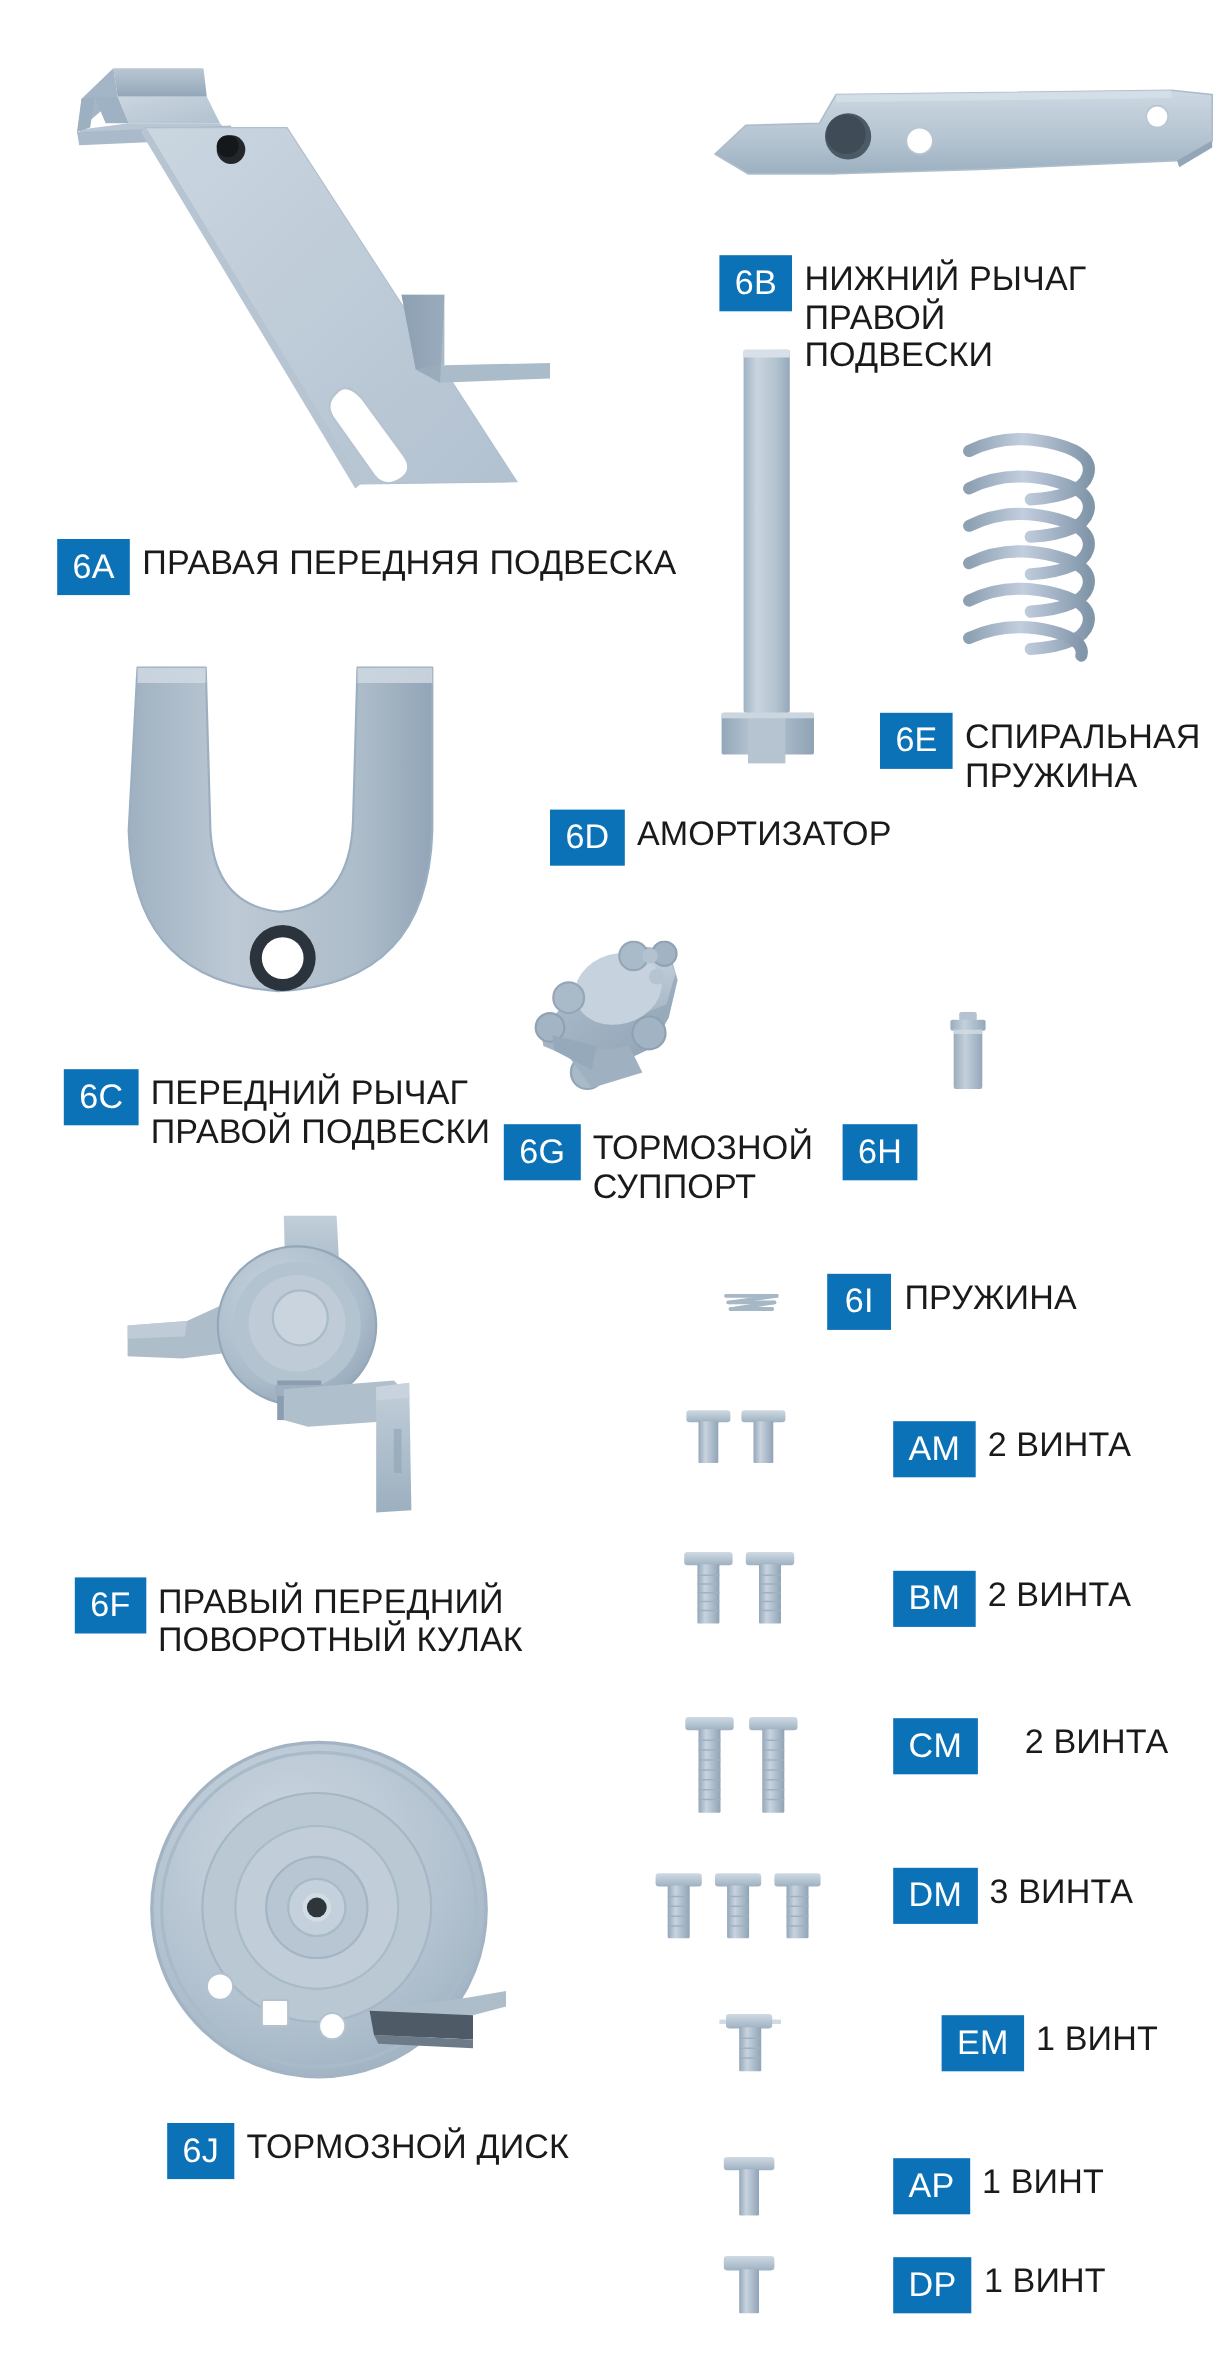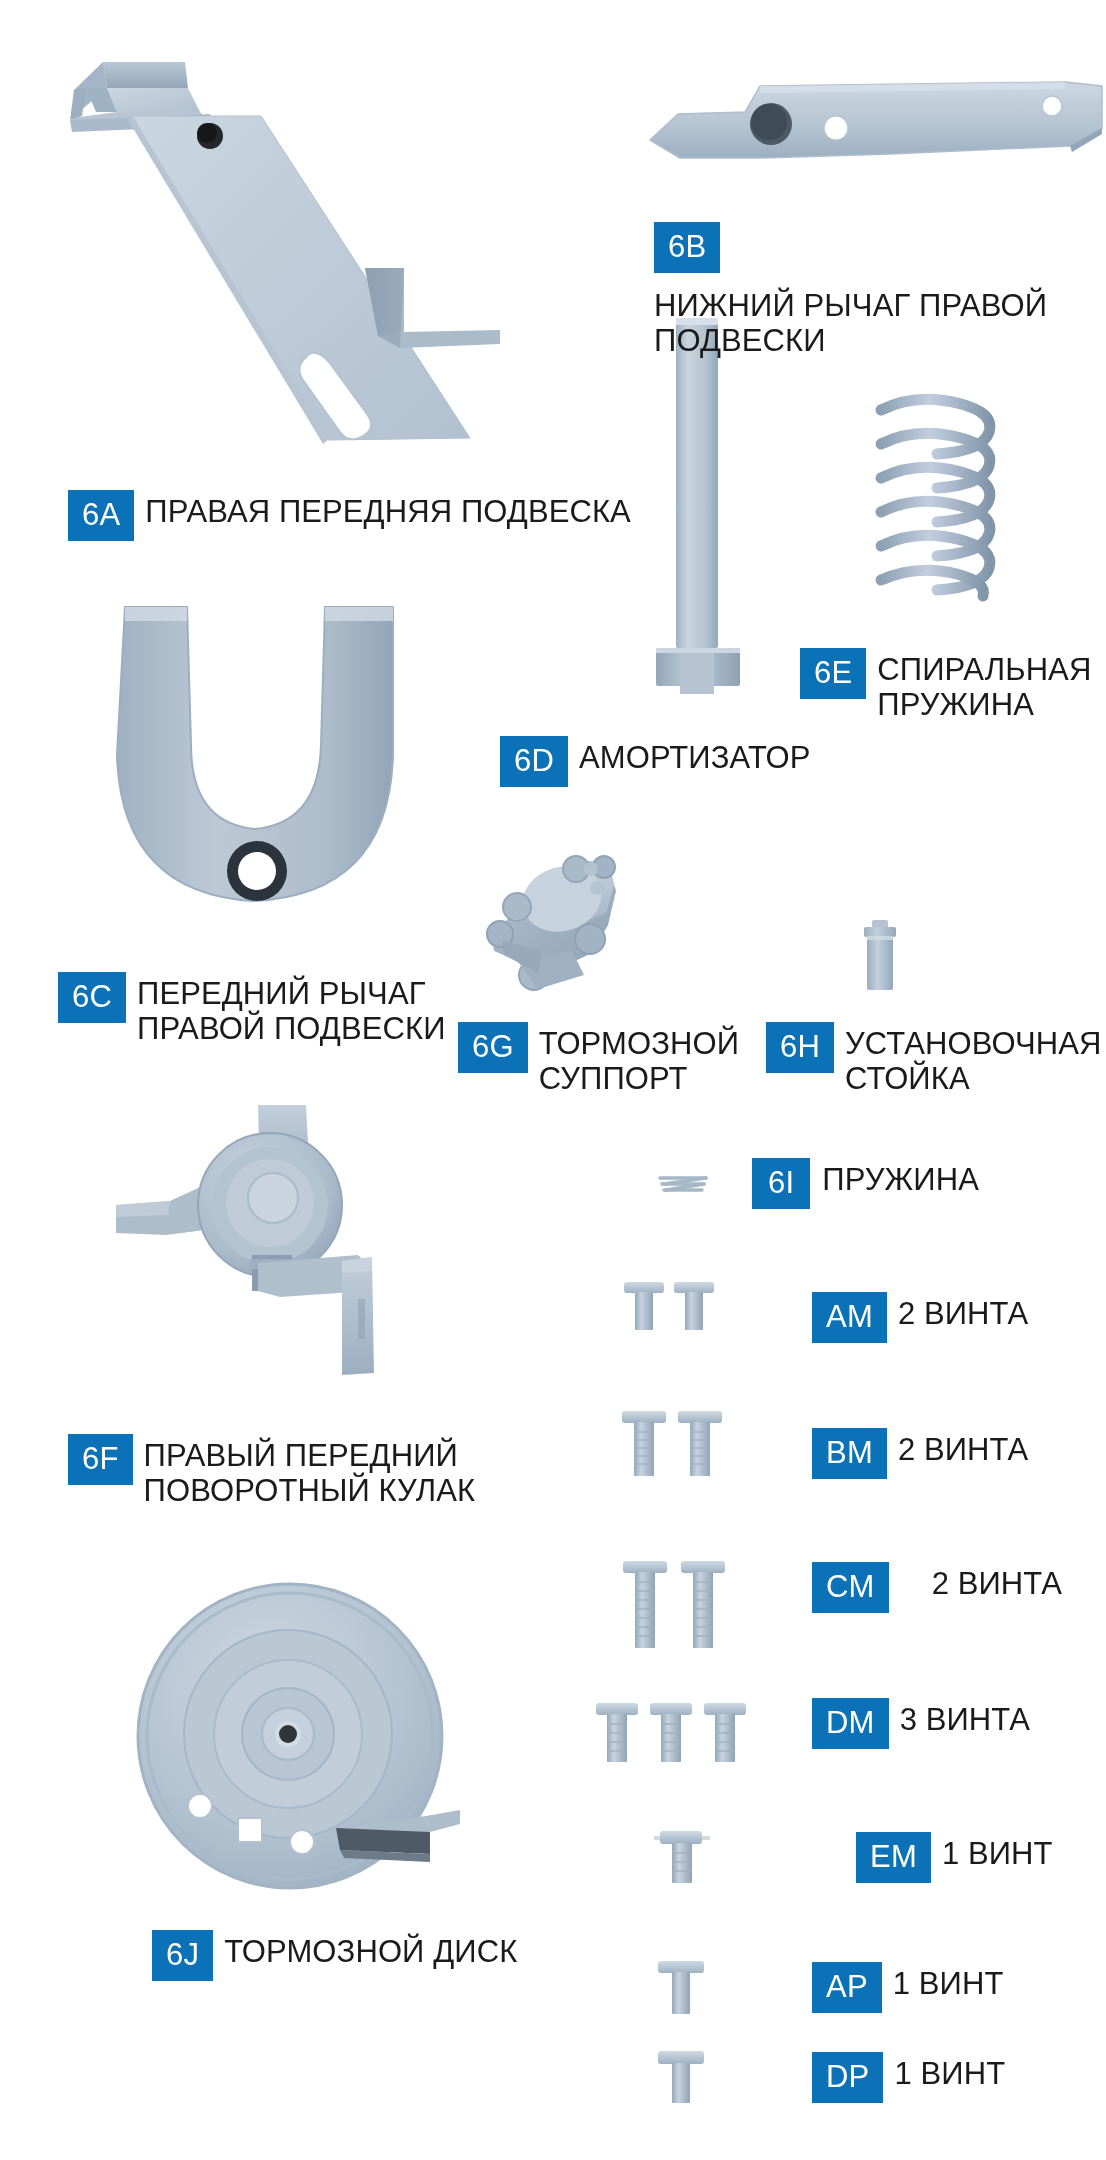--- a/index.html
+++ b/index.html
@@ -437,27 +437,27 @@
   </svg>
 </div>
 
 <div class="part" style="left:654px; top:2048px;">
   <svg width="54" height="58" viewBox="0 0 54 58" aria-hidden="true">
     <rect x="4" y="3" width="46" height="13" rx="3" fill="url(#gSH)"></rect>
     <rect x="18" y="15" width="18" height="40" rx="1" fill="url(#gS1)"></rect>
   </svg>
 </div>
 
-<div class="callout" style="left:654px; top:222px;flex-direction:column;">
+<div class="callout" style="left:654px; top:232px;">
   <span class="tag">6B</span>
   <span class="desc">НИЖНИЙ РЫЧАГ ПРАВОЙ
 ПОДВЕСКИ</span>
 </div>
 
-<div class="callout" style="left:68px; top:490px;">
+<div class="callout" style="left:52px; top:490px;">
   <span class="tag">6A</span>
   <span class="desc">ПРАВАЯ ПЕРЕДНЯЯ ПОДВЕСКА</span>
 </div>
 
 <div class="callout" style="left:800px; top:648px;justify-content:center;">
   <span class="tag">6E</span>
   <span class="desc">СПИРАЛЬНАЯ
 ПРУЖИНА</span>
 </div>
 
@@ -473,22 +473,20 @@
 </div>
 
 <div class="callout" style="left:458px; top:1022px;">
   <span class="tag">6G</span>
   <span class="desc">ТОРМОЗНОЙ
 СУППОРТ</span>
 </div>
 
 <div class="callout" style="left:766px; top:1022px;">
   <span class="tag">6H</span>
-  <span class="desc">УСТАНОВОЧНАЯ
-СТОЙКА</span>
 </div>
 
 <div class="callout" style="left:752px; top:1158px;gap:12px;">
   <span class="tag narrow">6I</span>
   <span class="desc">ПРУЖИНА</span>
 </div>
 
 <div class="callout" style="left:68px; top:1434px;">
   <span class="tag">6F</span>
   <span class="desc">ПРАВЫЙ ПЕРЕДНИЙ

